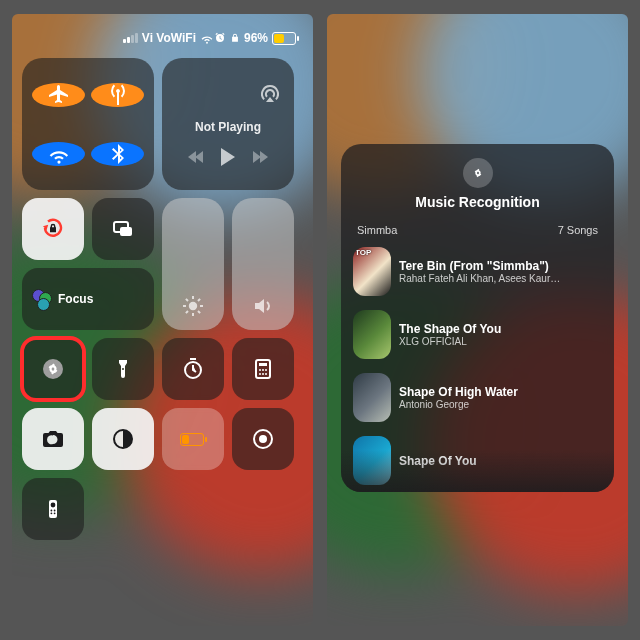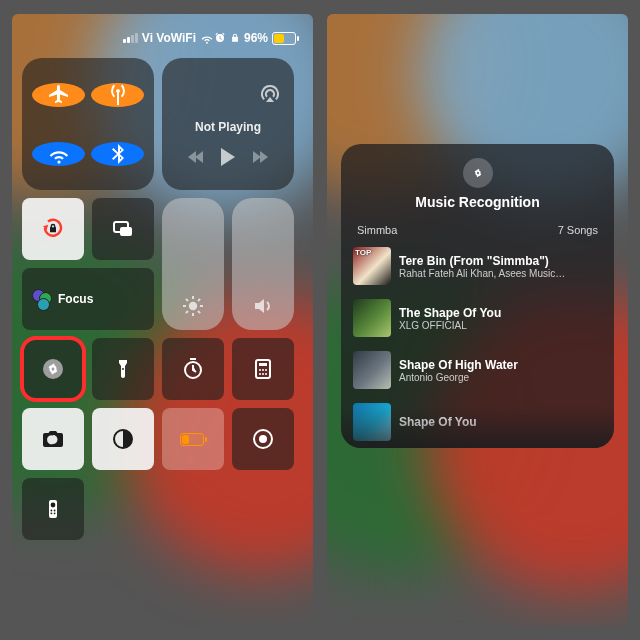--- a/index.html
+++ b/index.html
@@ -24,21 +24,21 @@
   .sigbars i:nth-child(1){height:4px}.sigbars i:nth-child(2){height:6px}
   .sigbars i.dim{opacity:.35}
   .sigbars i:nth-child(3){height:8px}.sigbars i:nth-child(4){height:10px}
   .wifi{width:14px;height:14px}
   .batt{display:inline-flex;align-items:center}
   .batt .body{width:22px;height:11px;border:1px solid #fff;border-radius:3px;position:relative;background:rgba(255,255,255,.08)}
   .batt .fill{position:absolute;left:1px;top:1px;bottom:1px;width:45%;background:#ffcc00;border-radius:2px}
   .batt .cap{width:2px;height:5px;background:#fff;border-radius:1px;margin-left:1px}
   
   .grid{display:grid;grid-template-columns:repeat(4,62px);grid-auto-rows:62px;gap:8px;text-align:center;}
-  .tile{background:rgba(30,30,30,.6);border-radius:8px;backdrop-filter:blur(2px);display:flex;align-items:center;justify-content:center}
+  .tile{background:rgba(30,30,30,.6);border-radius:16px;backdrop-filter:blur(2px);display:flex;align-items:center;justify-content:center}
   .tile.white{background:rgba(245,245,245,.92)}
   .tile.light{background:rgba(200,200,200,.55)}
   .tile.faint{background:rgba(255,255,255,.28)}
   .sp2x2{grid-column:span 2;grid-row:span 2;border-radius:20px;}
   .sp2x1{grid-column:span 2}
   .sp1x2{grid-row:span 2;border-radius:20px;}
   .conn{display:grid;grid-template-columns:1fr 1fr;grid-template-rows:1fr 1fr;gap:6px;padding:10px;box-sizing:border-box;}
   .circ{border-radius:50%;display:flex;align-items:center;justify-content:center}
   .cOrange{background:#ff8c1a}
   .cBlue{background:#0a74ff}
@@ -62,21 +62,21 @@
   .ic{width:24px;height:24px;fill:#fff}
   .ic.dark{fill:#1c1c1e}
   .ic.dim{opacity:.7}
   
   .popup{position:absolute;left:14px;right:14px;top:130px;background:rgba(28,28,30,.72);border-radius:20px;padding:14px 0 0;box-sizing:border-box;color:#fff;backdrop-filter:blur(4px);}
   .popup .hdr{display:flex;flex-direction:column;align-items:center;gap:6px;margin-bottom:10px}
   .popup .shz{width:30px;height:30px;border-radius:50%;background:rgba(255,255,255,.22);display:flex;align-items:center;justify-content:center}
   .popup h3{margin:0;font-size:14px;font-weight:600}
   .hist{display:flex;justify-content:space-between;font-size:11px;opacity:.8;padding:4px 16px}
   .song{display:flex;align-items:center;gap:8px;padding:7px 12px}
-  .art{width:38px;height:38px;border-radius:4px;flex:0 0 38px;background:#333;position:relative;overflow:hidden}
+  .art{width:38px;height:49px;border-radius:12px;flex:0 0 38px;background:#333;position:relative;overflow:hidden}
   .song .txt{display:flex;flex-direction:column;min-width:0}
   .song .t{font-size:12px;font-weight:600;white-space:nowrap;overflow:hidden;text-overflow:ellipsis}
   .song .a{font-size:10px;opacity:.75;white-space:nowrap;overflow:hidden;text-overflow:ellipsis}
   .fade{position:absolute;left:0;right:0;bottom:0;height:42px;border-radius:0 0 20px 20px;background:linear-gradient(rgba(28,28,30,0),rgba(28,28,30,.8))}
   .overflowCut{max-height:280px;overflow:hidden;position:relative}
 </style>
 </head>
 <body>
 
 <div class="canvas">
@@ -290,21 +290,21 @@
           <span>Simmba</span>
           <span>7 Songs</span>
         </div>
         <div class="overflowCut" id="song-list">
             <div class="song">
               <div class="art" style="background: linear-gradient(135deg, rgb(139, 31, 31) 0%, rgb(241, 227, 200) 55%, rgb(24, 24, 24) 100%);">
                 <div style="position: absolute; top: 1px; left: 2px; font-size: 8px; font-weight: 800; color: rgb(255, 255, 255); text-shadow: rgb(0, 0, 0) 0px 0px 2px;">TOP</div>
               </div>
               <div class="txt">
                 <div class="t">Tere Bin (From "Simmba")</div>
-                <div class="a">Rahat Fateh Ali Khan, Asees Music…</div>
+                <div class="a">Rahat Fateh Ali Khan, Asees Kaur…</div>
               </div>
             </div>
             <div class="song">
               <div class="art" style="background: linear-gradient(135deg, rgb(30, 58, 30) 0%, rgb(90, 137, 59) 55%, rgb(168, 199, 110) 100%);"></div>
               <div class="txt">
                 <div class="t">The Shape Of You</div>
                 <div class="a">XLG OFFICIAL</div>
               </div>
             </div>
             <div class="song">

